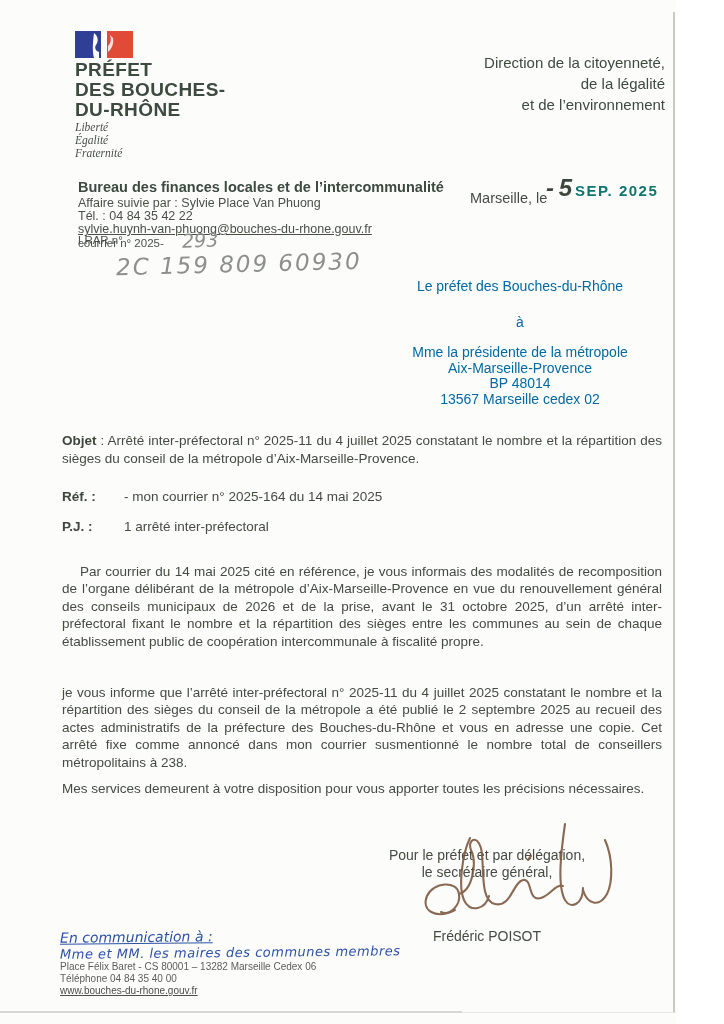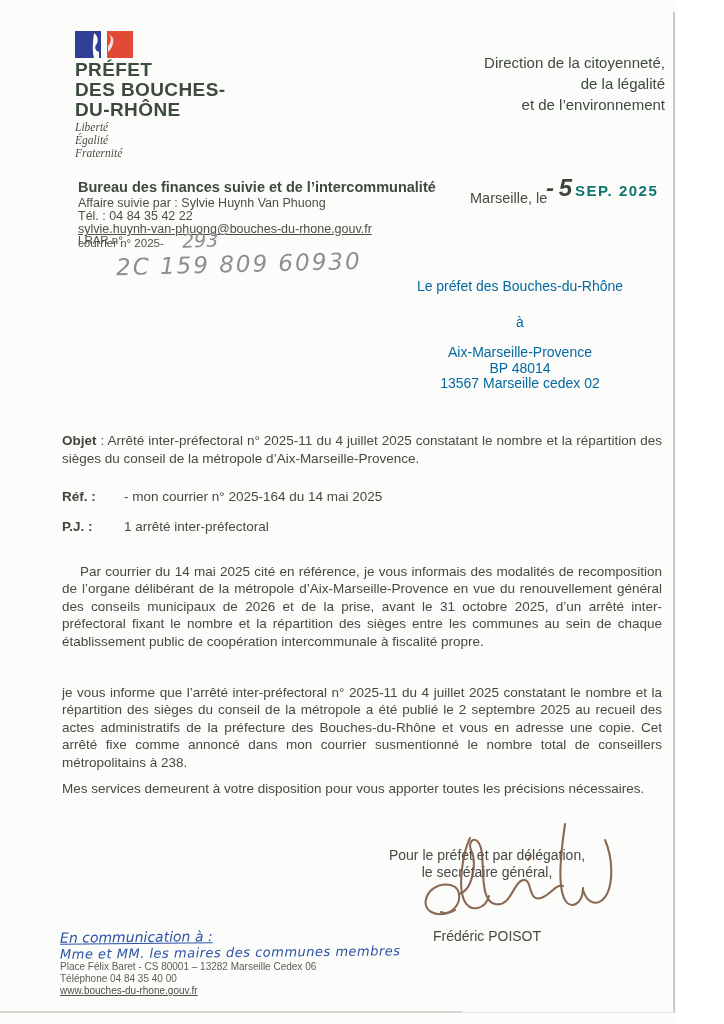--- a/index.html
+++ b/index.html
@@ -123,38 +123,39 @@
     <div>Égalité</div>
     <div>Fraternité</div>
   </div>
 
   <div class="abs direction">
     <div>Direction de la citoyenneté,</div>
     <div>de la légalité</div>
     <div>et de l’environnement</div>
   </div>
 
-  <div class="abs bureau">Bureau des finances suivie et de l’intercommunalité</div>
-  <div class="abs sender-line" style="top:196px">Affaire suivie par : Sylvie Huynh Van Phuong</div>
+  <div class="abs bureau">Bureau des finances locales et de l’intercommunalité</div>
+  <div class="abs sender-line" style="top:196px">Affaire suivie par : Sylvie Place Van Phuong</div>
   <div class="abs sender-line" style="top:209px">Tél. : 04 84 35 42 22</div>
   <div class="abs sender-line email-link" style="top:222px">sylvie.huynh-van-phuong@bouches-du-rhone.gouv.fr</div>
   <div class="abs small-line" style="top:237px">courrier n° 2025-</div>
   <div class="abs small-line" style="top:234px">LRAR n°</div>
 
   <div class="abs hw-gray hw-courrier">293</div>
   <div class="abs hw-gray hw-lrar">2C 159 809 60930</div>
 
   <div class="abs dateline">Marseille, le</div>
   <div class="abs stamp">
     <span class="stamp-day">- 5</span><span class="stamp-rest">SEP. 2025</span>
   </div>
 
   <div class="abs recipient r1">Le préfet des Bouches-du-Rhône</div>
   <div class="abs recipient r2">à</div>
   <div class="abs recipient r-lines">
+    <div>Mme la présidente de la métropole</div>
     <div>Aix-Marseille-Provence</div>
     <div>BP 48014</div>
     <div>13567 Marseille cedex 02</div>
   </div>
 
   <div class="abs refblock objet"><span class="lbl">Objet</span><span> :   </span><span>Arrêté inter-préfectoral n° 2025-11 du 4 juillet 2025 constatant le nombre et la répartition des sièges du conseil de la métropole d’Aix-Marseille-Provence.</span></div>
 
   <div class="abs refblock ref-row"><span class="lbl">Réf. :</span><span>- mon courrier n° 2025-164 du 14 mai 2025</span></div>
 
   <div class="abs refblock pj-row"><span class="lbl">P.J. :</span><span>1 arrêté inter-préfectoral</span></div>

